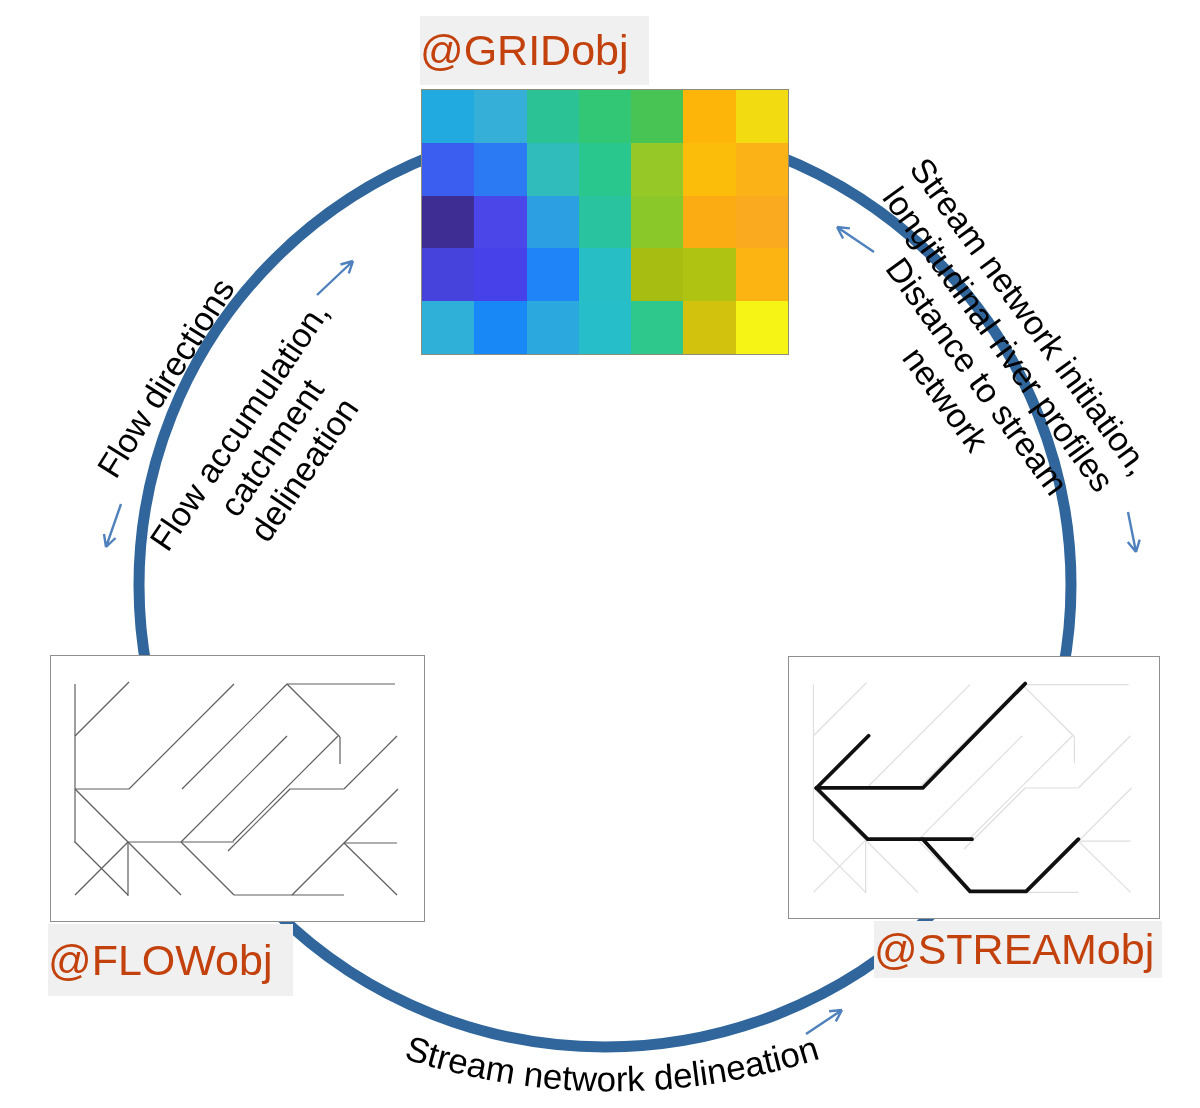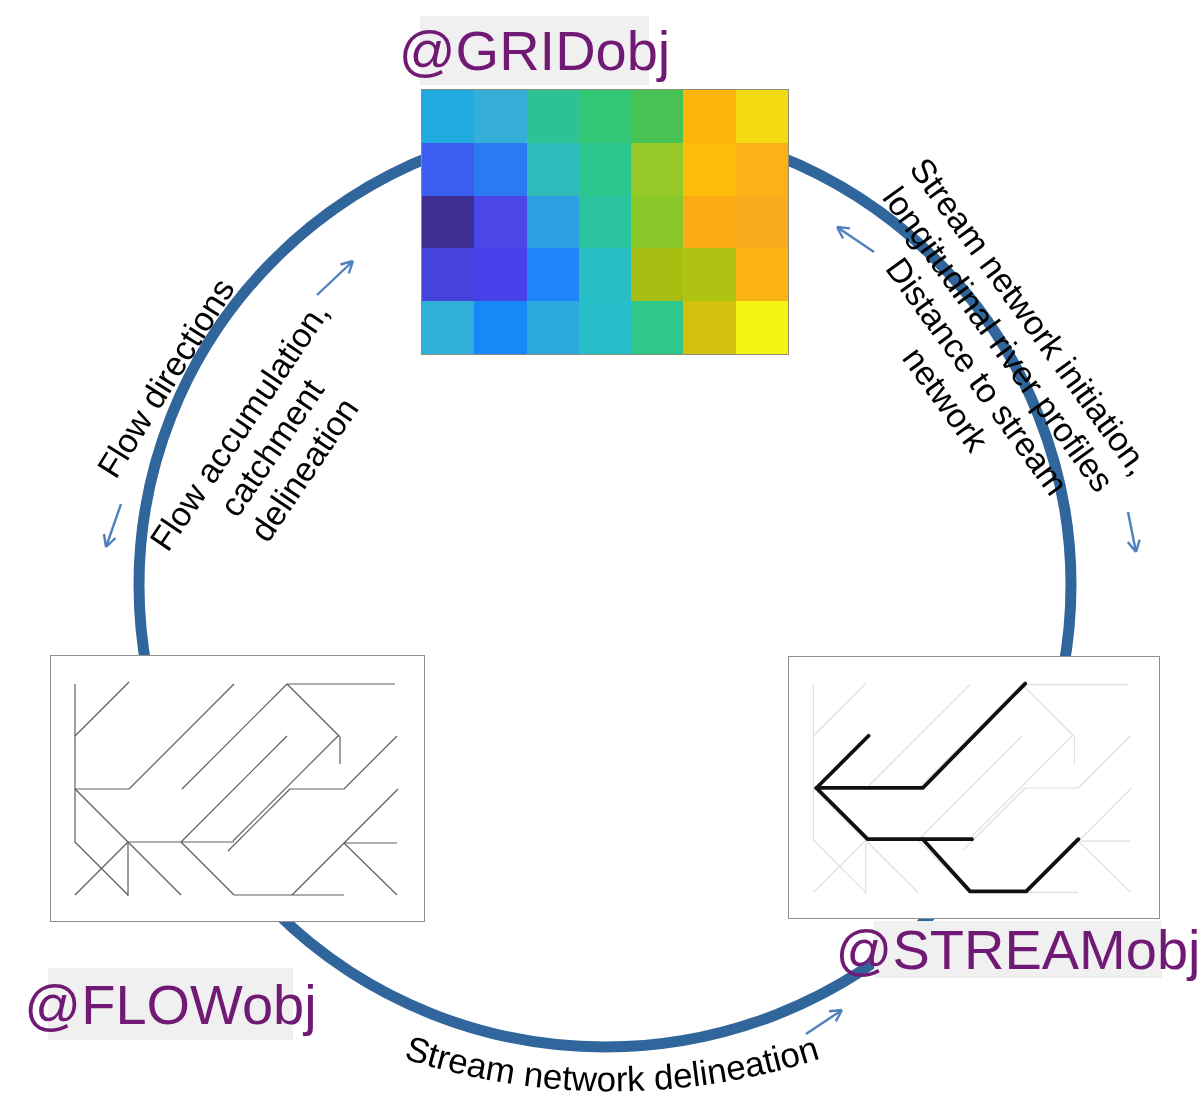--- a/index.html
+++ b/index.html
@@ -1,21 +1,21 @@
 <!DOCTYPE html>
 <html><head>
 <meta charset="utf-8">
 <style>
   html,body{margin:0;padding:0;background:#ffffff;}
   #stage{position:relative;width:1200px;height:1108px;background:#fff;overflow:hidden;
          font-family:"Liberation Sans", sans-serif;color:#111;}
   .abs{position:absolute;}
   svg{display:block;}
-  .node-label{background:#F0F0F0;display:flex;align-items:center;justify-content:center;
-              font-size:56px;color:#701a75;letter-spacing:0px;}
+  .node-label{background:#F0F0F0;display:flex;align-items:center;
+              font-size:43px;color:#c2410c;letter-spacing:0px;}
   .edge-text{position:absolute;transform:translate(-50%,-50%);white-space:nowrap;
              font-size:34px;color:#000;text-align:center;line-height:1.15;}
   .rot-l58{transform:translate(-50%,-50%) rotate(-58deg);}
   .rot-l56{transform:translate(-50%,-50%) rotate(-56deg);}
   .rot-r54{transform:translate(-50%,-50%) rotate(54deg);}
   #dem-grid{display:grid;grid-template-columns:repeat(7,1fr);grid-template-rows:repeat(5,1fr);
             width:368px;height:266px;border:1px solid #8d8d7a;box-sizing:border-box;}
   .net-box{background:#ffffff;border:1.5px solid #8F8F8F;box-sizing:border-box;}
 </style>
 </head>
@@ -108,21 +108,21 @@
         <line x1="236" y1="28" x2="289" y2="81" stroke="#5F5F5F" stroke-width="1.2"></line>
         <line x1="289" y1="81" x2="289" y2="108" stroke="#5F5F5F" stroke-width="1.2"></line>
         <line x1="239" y1="133" x2="293" y2="133" stroke="#5F5F5F" stroke-width="1.2"></line>
         <line x1="293" y1="133" x2="346" y2="80" stroke="#5F5F5F" stroke-width="1.2"></line>
         <line x1="177" y1="195" x2="239" y2="133" stroke="#5F5F5F" stroke-width="1.2"></line>
         <line x1="182" y1="185" x2="287" y2="80" stroke="#5F5F5F" stroke-width="1.2"></line>
         <line x1="293" y1="187" x2="346" y2="187" stroke="#5F5F5F" stroke-width="1.2"></line>
         <line x1="293" y1="187" x2="346" y2="239" stroke="#5F5F5F" stroke-width="1.2"></line>
       </svg>
   </div>
-  <div class="abs node-label" style="left:48px;top:924px;width:245px;height:72px;margin-top:44px;">
+  <div class="abs node-label" style="left:48px;top:924px;width:245px;height:72px;">
     <span>@FLOWobj</span>
   </div>
 
   <div class="abs net-box" style="left:788px;top:656px;width:372px;height:263px;">
     <svg id="stream-svg" width="368" height="259" viewBox="0 0 372 263">
         <line x1="24" y1="28" x2="24" y2="187" stroke="#DEDEDE" stroke-width="1.2"></line>
         <line x1="24" y1="80" x2="78" y2="26" stroke="#DEDEDE" stroke-width="1.2"></line>
         <line x1="24" y1="133" x2="78" y2="133" stroke="#DEDEDE" stroke-width="1.2"></line>
         <line x1="78" y1="133" x2="183" y2="28" stroke="#DEDEDE" stroke-width="1.2"></line>
         <line x1="131" y1="133" x2="236" y2="28" stroke="#DEDEDE" stroke-width="1.2"></line>

